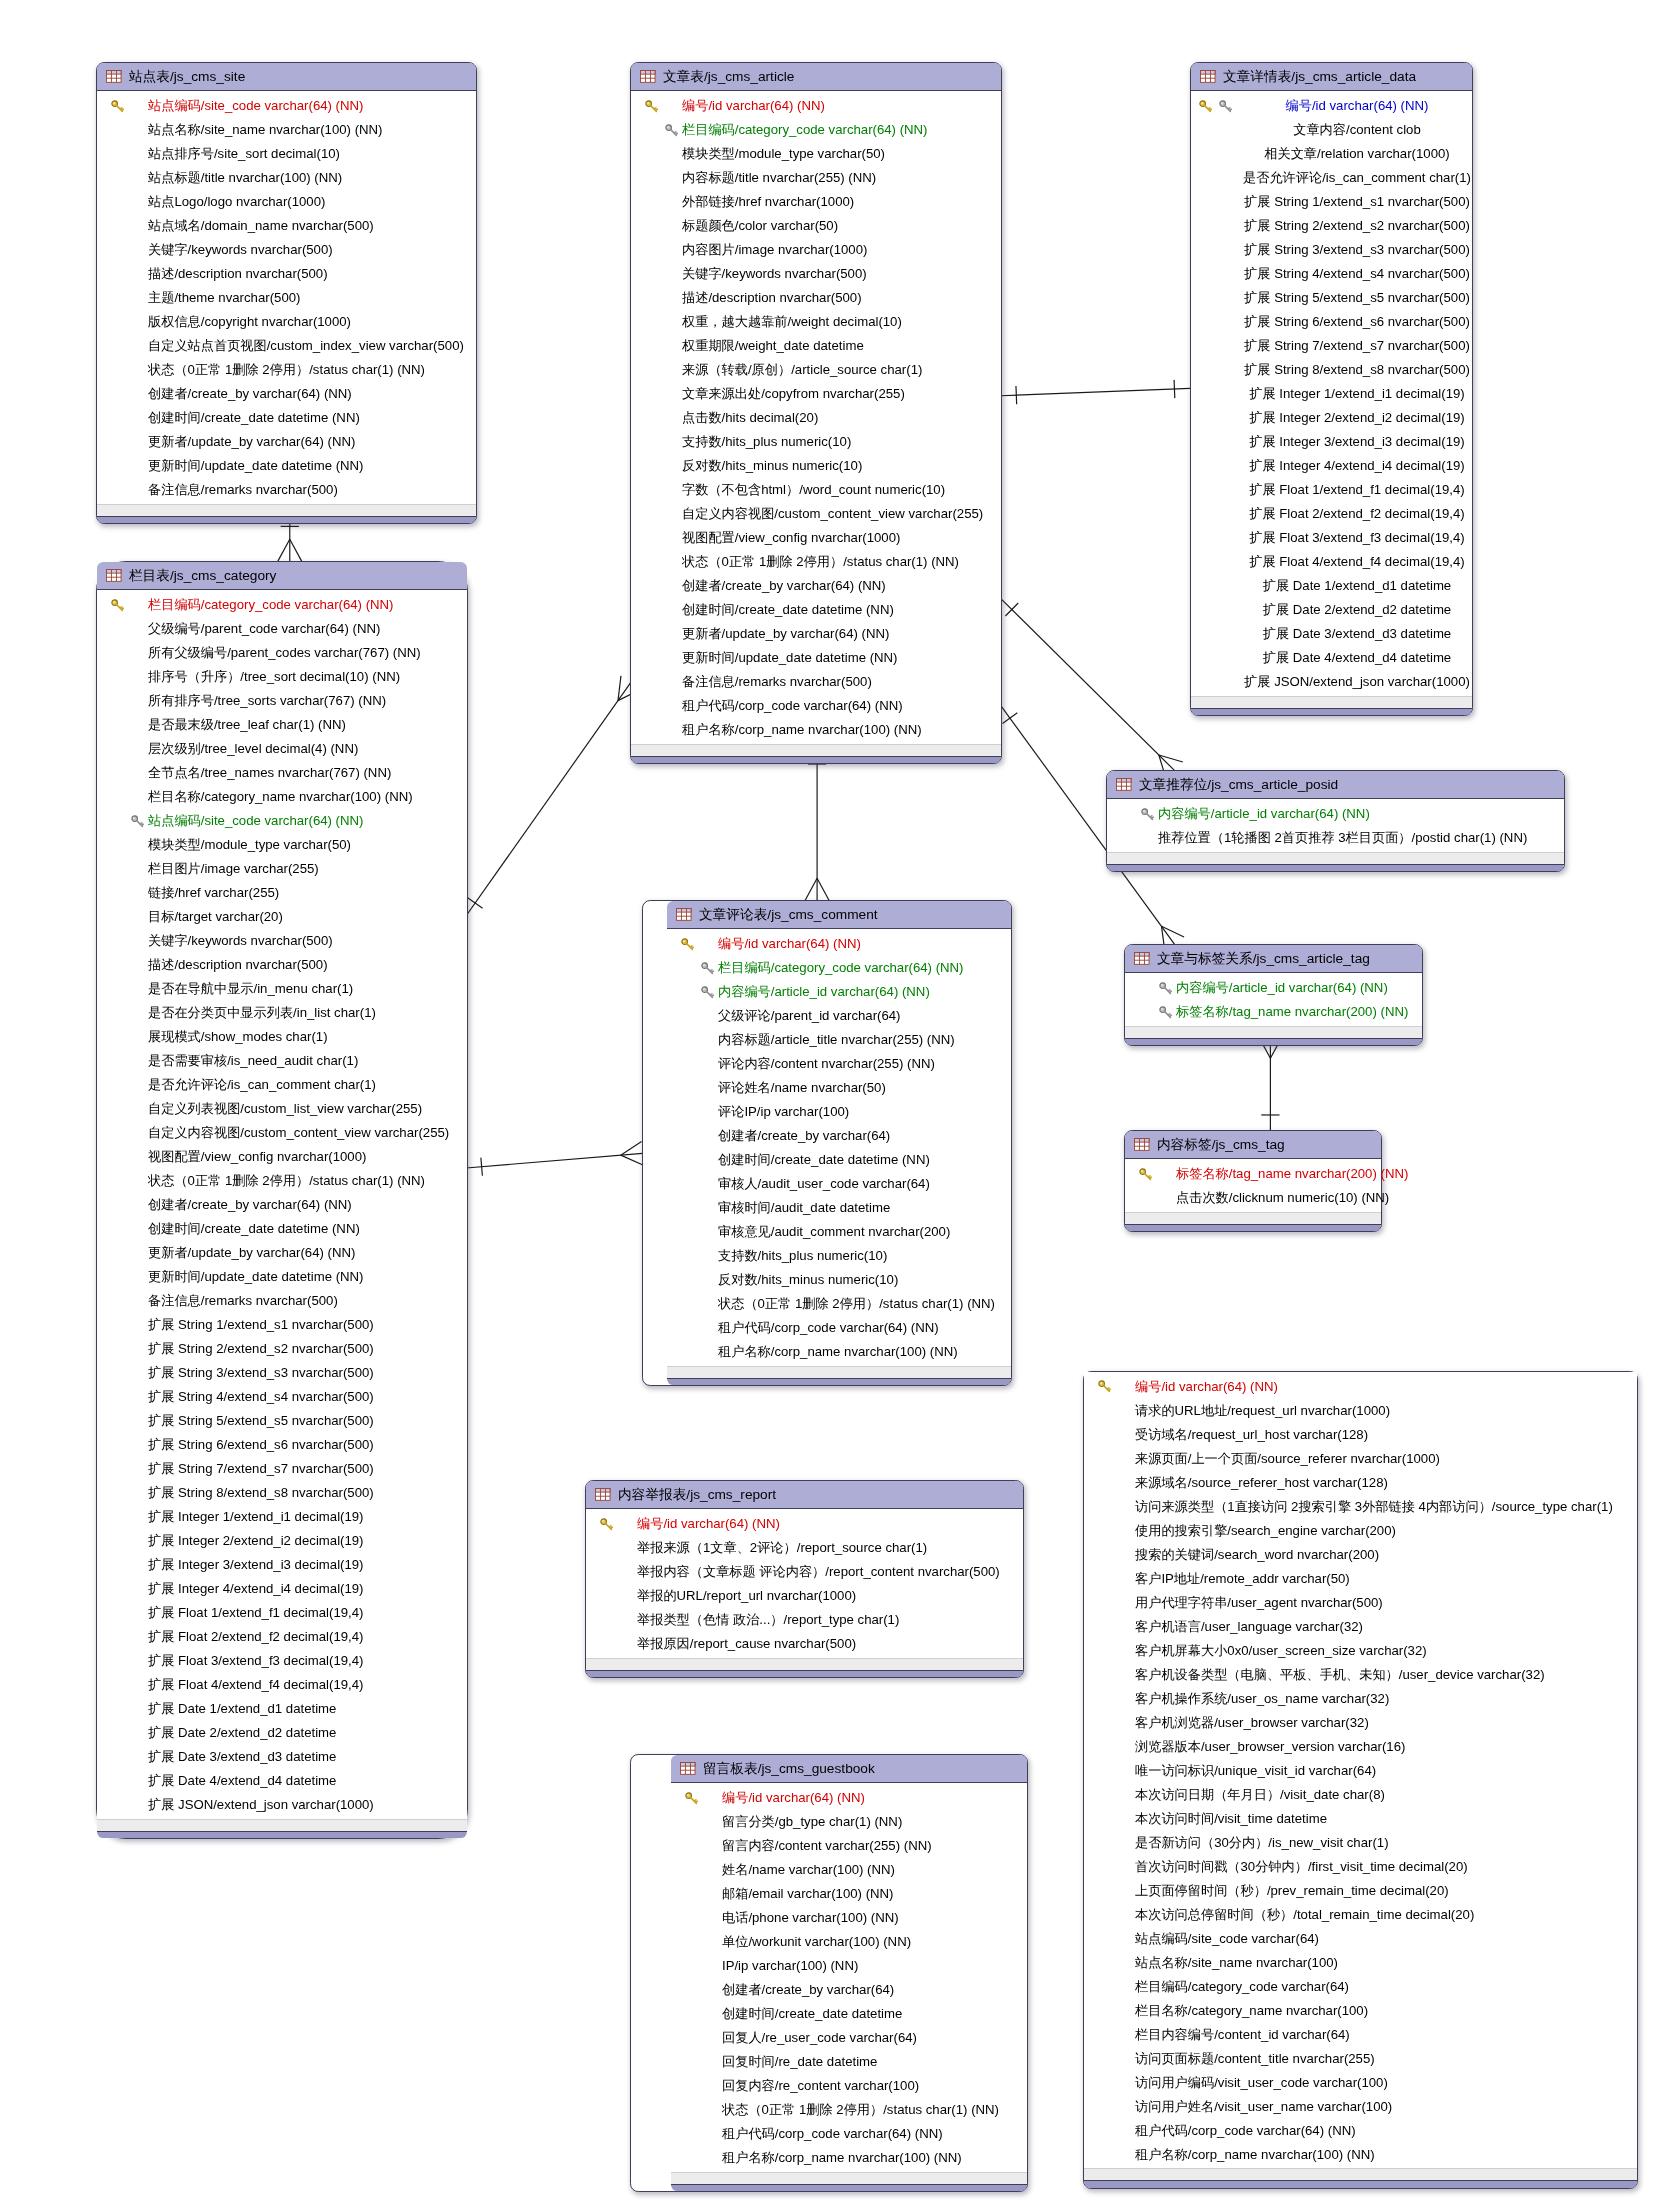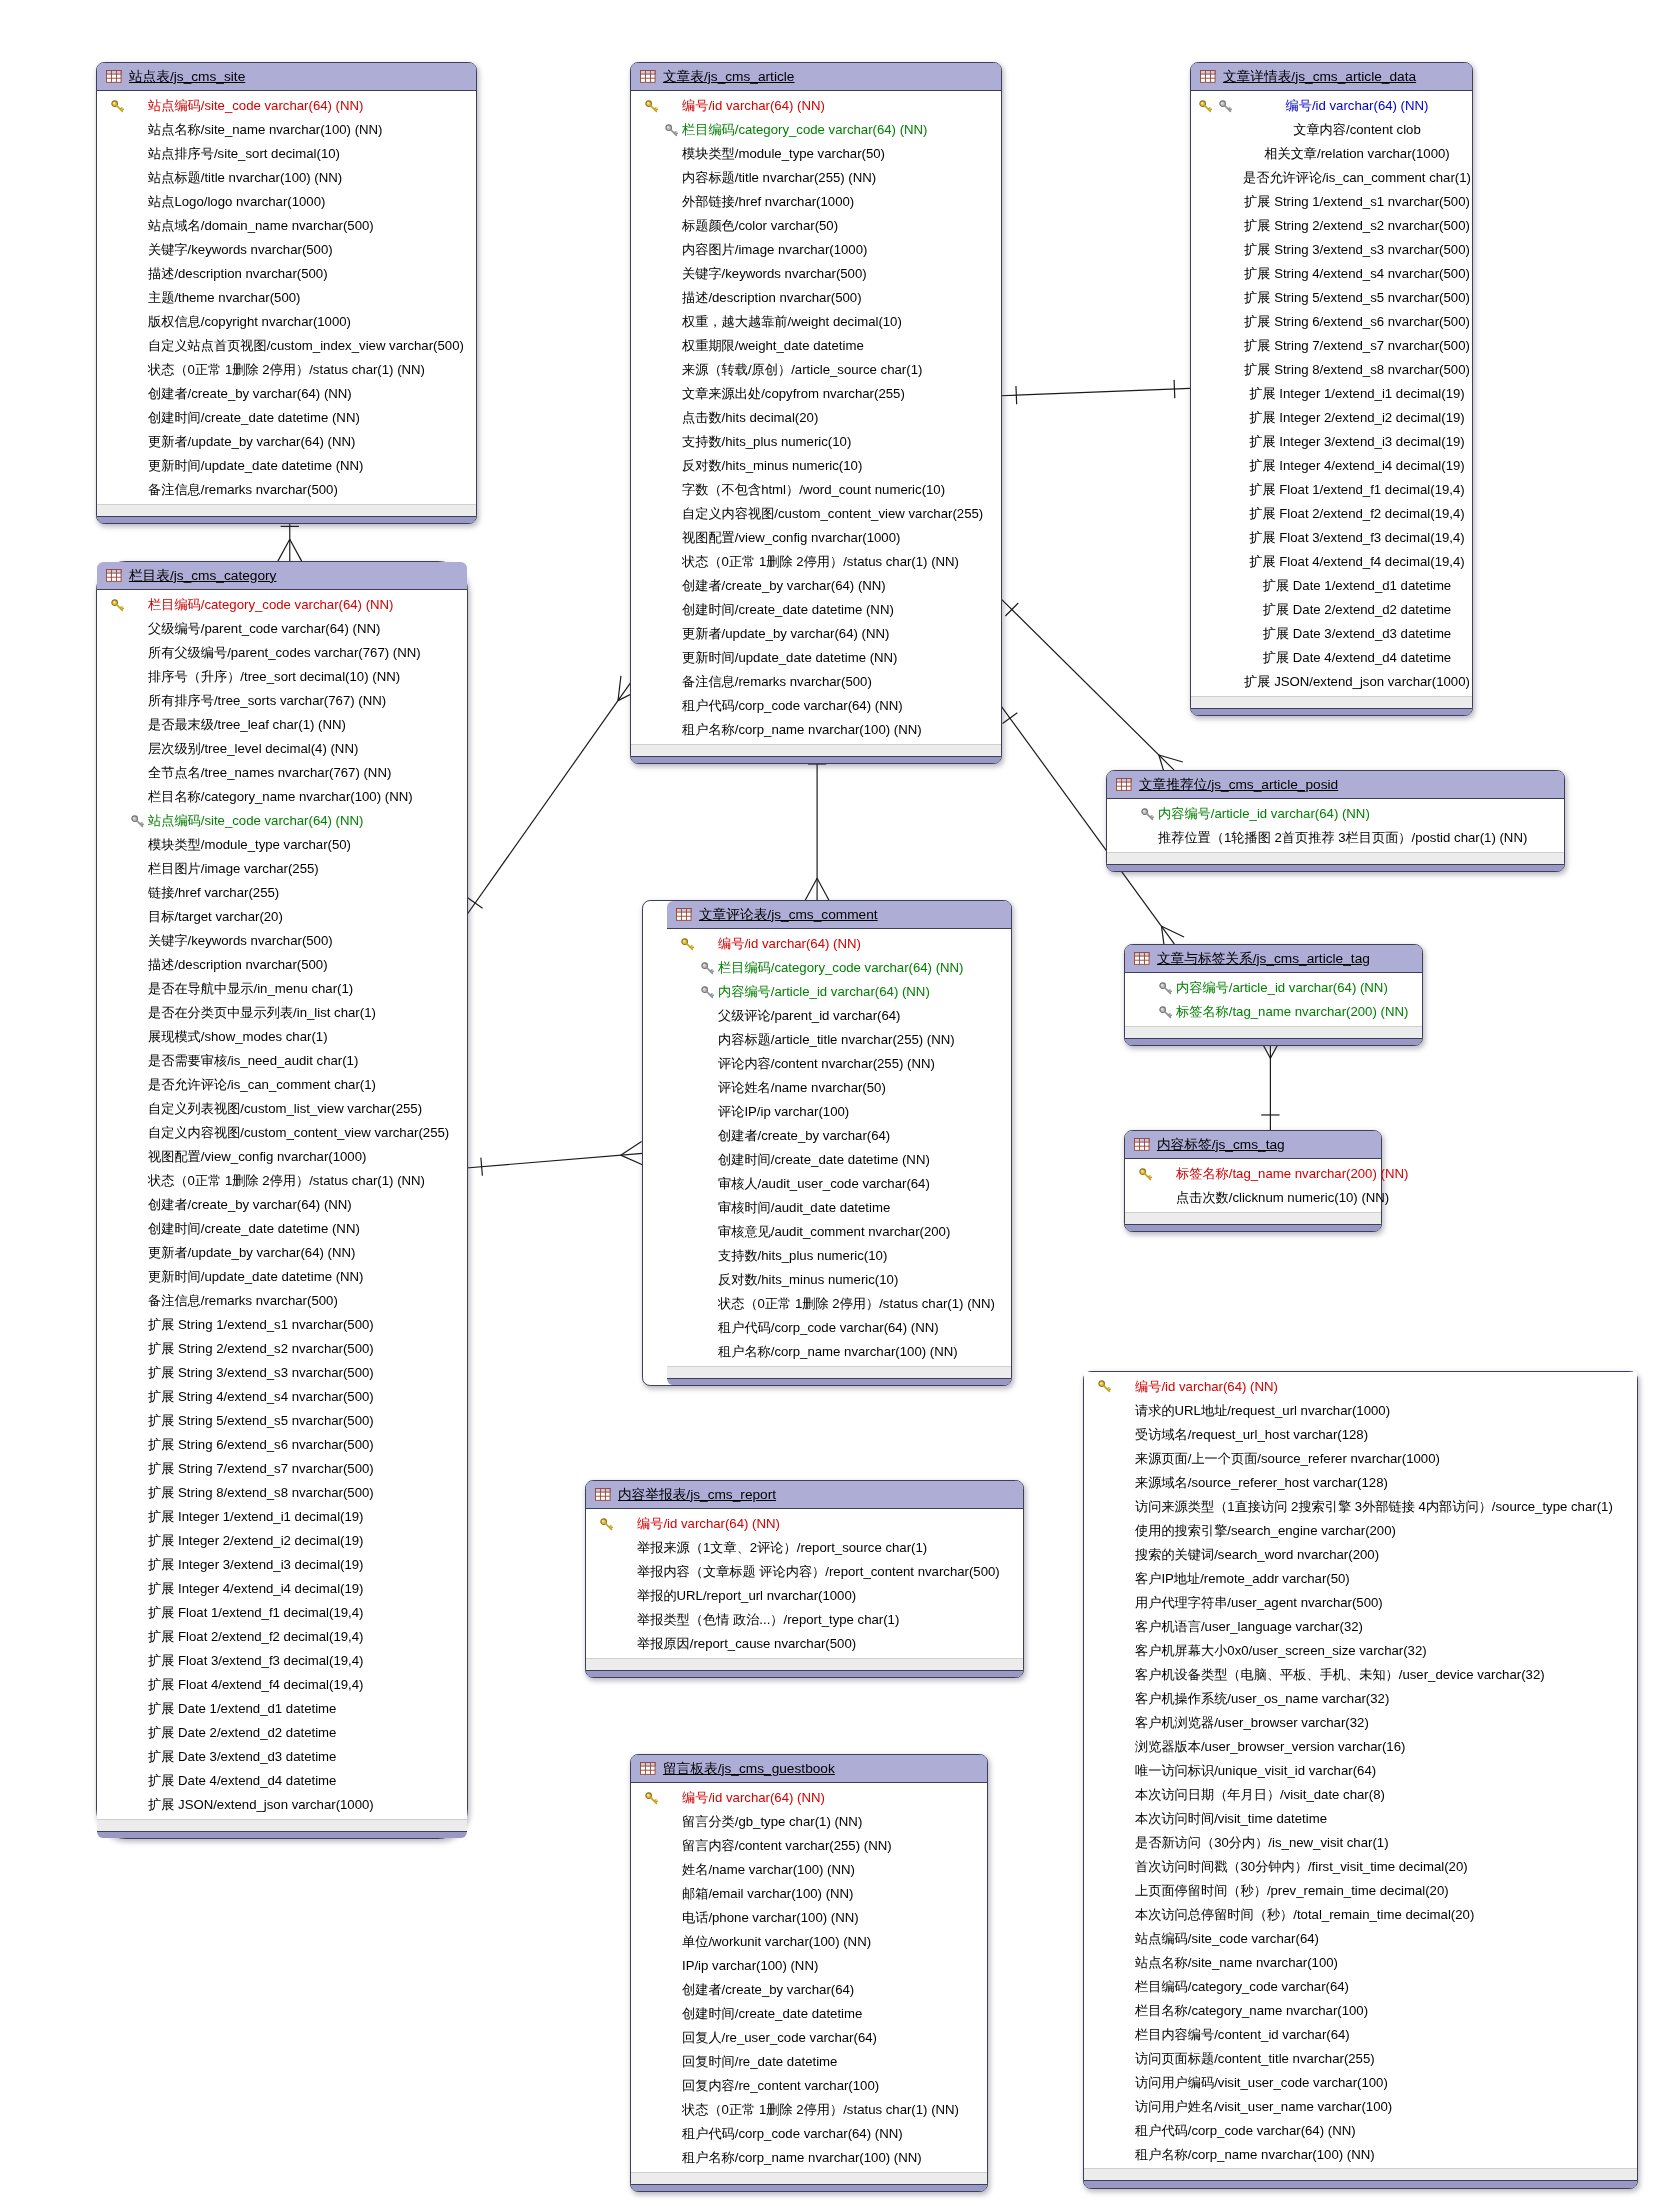--- a/index.html
+++ b/index.html
@@ -3,21 +3,21 @@
 <meta charset="utf-8">
 <style>
   html,body{margin:0;padding:0;background:#ffffff;}
   #canvas{position:relative;width:1668px;height:2208px;background:#ffffff;overflow:hidden;
           font-family:"Liberation Sans","DejaVu Sans",sans-serif;}
   #rel-layer{position:absolute;left:0;top:0;z-index:0;}
   .erd-table{position:absolute;z-index:1;border:1.4px solid #3e3e57;border-radius:8.2px;
              background:#ffffff;box-shadow:1.8px 2.7px 5.5px rgba(60,60,90,.35);}
   .erd-header{display:flex;align-items:center;gap:7.3px;height:27.4px;background:#aeadd6;
               border-bottom:1.4px solid #3e3e57;border-radius:6.4px 6.4px 0 0;padding:0 7.3px 0 9.1px;
-              font-size:13.7px;color:#000;white-space:nowrap;text-decoration:underline;}
+              font-size:13.7px;color:#000;white-space:nowrap;}
   .erd-rows{padding:2.7px 0 1.8px 0;background:#fff;text-decoration:underline;}
   .erd-row{position:relative;height:24px;line-height:24px;font-size:13.2px;color:#000;
            white-space:nowrap;}
   .erd-row .ftext{display:inline-block;padding-left:51px;}
   .erd-row.pk .ftext{color:#d40000;}
   .erd-row.fk .ftext{color:#007f00;}
   .erd-row.pkfk .ftext{color:#0000cc;}
   .keyicon{position:absolute;top:4.6px;width:15.5px;height:15.5px;}
   .erd-footer{height:11px;background:#ececec;border-top:0.9px solid #cfcfcf;}
   .erd-bottombar{height:6.4px;background:#9a99c6;border-radius:0 0 6.4px 6.4px;border-top:0.9px solid #3e3e57;}
@@ -408,21 +408,21 @@
             </svg><span class="ftext">编号/id varchar(64) (NN)</span></div>
           <div class="erd-row"><span class="ftext">举报来源（1文章、2评论）/report_source char(1)</span></div>
           <div class="erd-row"><span class="ftext">举报内容（文章标题 评论内容）/report_content nvarchar(500)</span></div>
           <div class="erd-row"><span class="ftext">举报的URL/report_url nvarchar(1000)</span></div>
           <div class="erd-row"><span class="ftext">举报类型（色情 政治...）/report_type char(1)</span></div>
           <div class="erd-row"><span class="ftext">举报原因/report_cause nvarchar(500)</span></div>
         </div>
     <div class="erd-footer"></div>
     <div class="erd-bottombar"></div>
   </div>
-      <div class="erd-table" style="left: 630px; top: 1754px; width: 356px;">
+      <div class="erd-table" style="left: 630px; top: 1754px; width: 356px; padding-left: 40px;">
     <div class="erd-header">
       <svg class="tbl-icon" width="15.5" height="12.8" viewBox="0 0 17 14">
         <rect x="0.5" y="0.5" width="16" height="13" fill="#ffffff" stroke="#9a4433" stroke-width="1"></rect>
         <rect x="0.5" y="0.5" width="16" height="4" fill="#c9c9e4" stroke="#9a4433" stroke-width="1"></rect>
         <line x1="6" y1="0.5" x2="6" y2="13.5" stroke="#9a4433" stroke-width="1"></line>
         <line x1="11.5" y1="0.5" x2="11.5" y2="13.5" stroke="#9a4433" stroke-width="1"></line>
         <line x1="0.5" y1="9" x2="16.5" y2="9" stroke="#9a4433" stroke-width="1"></line>
       </svg>
       <span class="erd-title">留言板表/js_cms_guestbook</span>
     </div>

